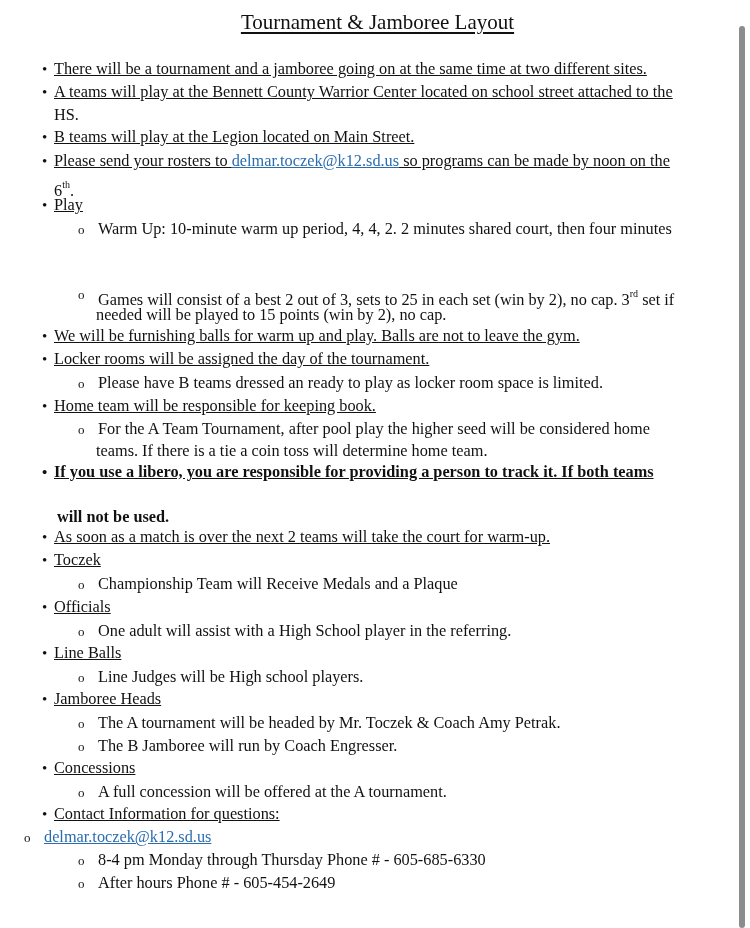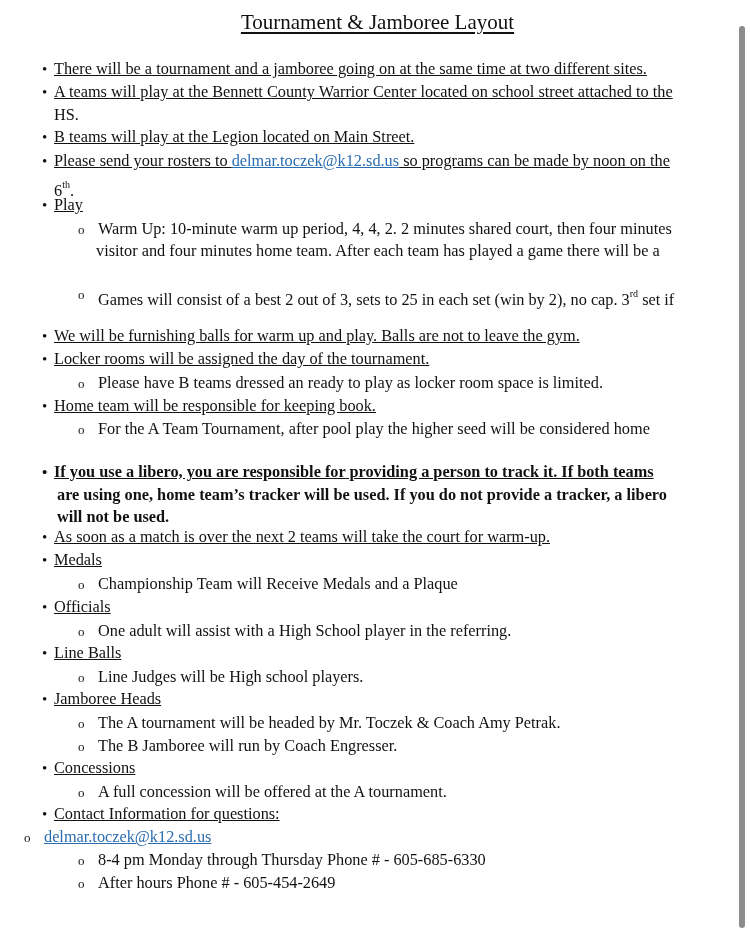--- a/index.html
+++ b/index.html
@@ -59,26 +59,26 @@
 
   <div class="line b" style="top:194px">
     <span class="mk">•</span>
     <span class="tx">Play</span>
   </div>
 
   <div class="line s" style="top:218px">
     <span class="mk">o</span>
     <span class="tx">Warm Up: 10-minute warm up period, 4, 4, 2. 2 minutes shared court, then four minutes</span>
   </div>
-  <div class="line sc" style="top:240px">visitor and four minutes home team.  After each team has played a game there will be a</div>
 
   <div class="line s" style="top:283px">
     <span class="mk">o</span>
     <span class="tx"><span>Games will consist of a best 2 out of 3, sets to 25 in each set (win by 2), no cap.  3</span><sup>rd</sup><span> set if</span></span>
   </div>
+  <div class="line sc" style="top:304px">needed will be played to 15 points (win by 2), no cap.</div>
 
   <div class="line b" style="top:325px">
     <span class="mk">•</span>
     <span class="tx">We will be furnishing balls for warm up and play.  Balls are not to leave the gym.</span>
   </div>
 
   <div class="line b" style="top:348px">
     <span class="mk">•</span>
     <span class="tx">Locker rooms will be assigned the day of the tournament.</span>
   </div>
@@ -88,36 +88,36 @@
   </div>
 
   <div class="line b" style="top:395px">
     <span class="mk">•</span>
     <span class="tx">Home team will be responsible for keeping book.</span>
   </div>
   <div class="line s" style="top:418px">
     <span class="mk">o</span>
     <span class="tx">For the A Team Tournament, after pool play the higher seed will be considered home</span>
   </div>
+  <div class="line sc" style="top:440px">teams.  If there is a tie a coin toss will determine home team.</div>
 
   <div class="line b bold" style="top:461px">
     <span class="mk">•</span>
     <span class="tx">If you use a libero, you are responsible for providing a person to track it.  If both teams</span>
   </div>
-  <div class="line bc bold" style="top:484px;left:57px">are using one, home team’s tracker will be used.  If you do not provide a tracker, a libero</div>
   <div class="line bc bold" style="top:506px;left:57px">will not be used.</div>
 
   <div class="line b" style="top:526px">
     <span class="mk">•</span>
     <span class="tx">As soon as a match is over the next 2 teams will take the court for warm-up.</span>
   </div>
 
   <div class="line b" style="top:549px">
     <span class="mk">•</span>
-    <span class="tx">Medals</span>
+    <span class="tx">Toczek</span>
   </div>
   <div class="line s" style="top:573px">
     <span class="mk">o</span>
     <span class="tx">Championship Team will Receive Medals and a Plaque</span>
   </div>
 
   <div class="line b" style="top:596px">
     <span class="mk">•</span>
     <span class="tx">Officials</span>
   </div>

